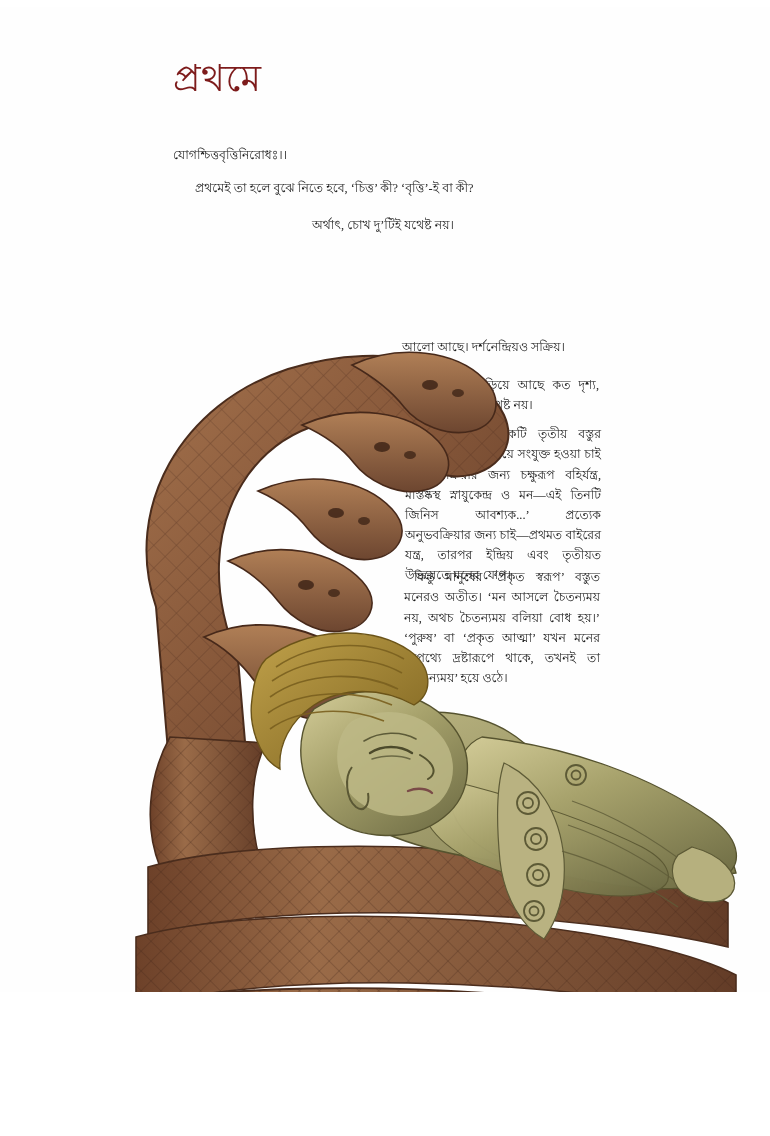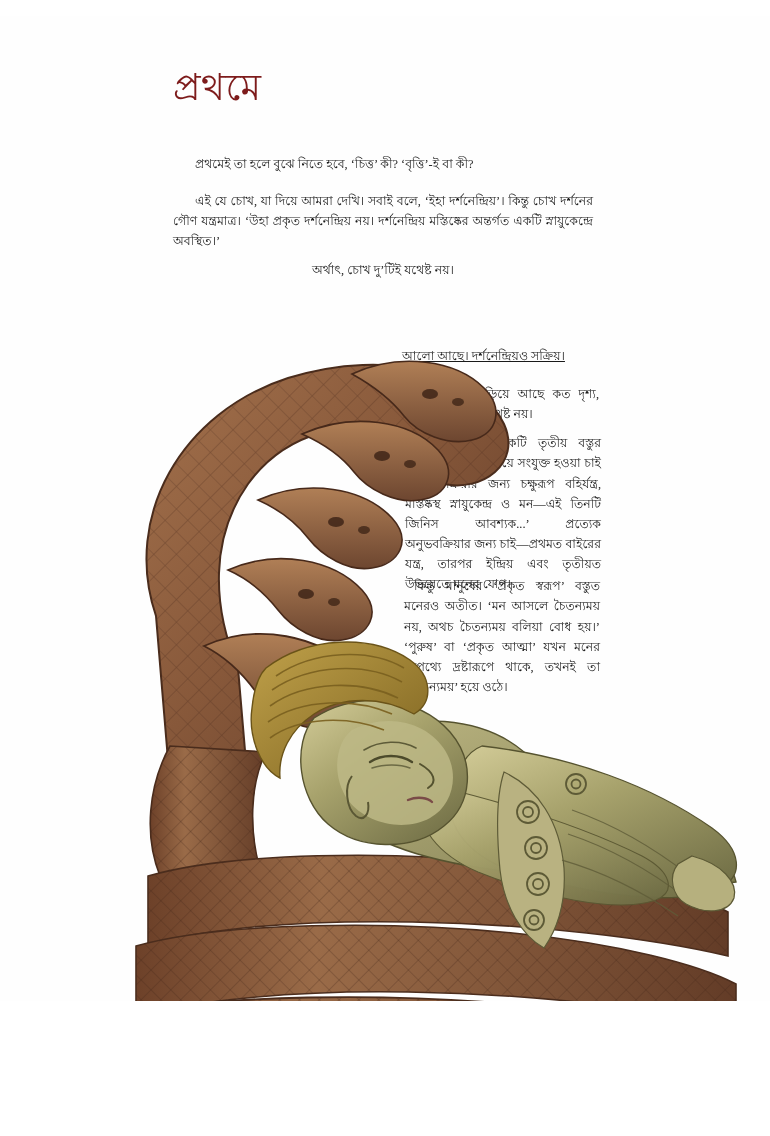--- a/index.html
+++ b/index.html
@@ -11,21 +11,21 @@
   body {
     font-family: "Liberation Serif", "DejaVu Serif", serif;
     color: #141414;
   }
   .page {
     position: relative;
     width: 770px;
     height: 985px;
     overflow: hidden;
     background: #fefefe;
-    margin: 16px auto;
+    margin: 7px auto;
   }
 
   
   .title {
     position: absolute;
     left: 173px;
     top: 52px;
     font-size: 37px;
     line-height: 1.1;
     color: #7d1b1b;
@@ -62,21 +62,20 @@
     position: absolute;
     font-size: 12.4px;
     line-height: 1.62;
     text-align: justify;
     color: #1a1a1a;
   }
   .p-alo {
     left: 402px;
     top: 318px;
     width: 196px;
-    text-decoration: underline;
   }
   .p-ghore {
     left: 417px;
     top: 356px;
     width: 182px;
   }
   .p-aro {
     left: 405px;
     top: 405px;
     width: 196px;
@@ -112,22 +111,22 @@
   .footer .pageno { margin-right: 5px; }
 </style>
 </head>
 <body>
 
 <div class="page">
 
   <div class="title">প্রথমে</div>
 
   <div class="col">
+    <p class="sutra">যোগশ্চিত্তবৃত্তিনিরোধঃ।।</p>
     <p class="indent gap-md">প্রথমেই তা হলে বুঝে নিতে হবে, ‘চিত্ত’ কী? ‘বৃত্তি’-ই বা কী?</p>
-    <p class="indent">এই যে চোখ, যা দিয়ে আমরা দেখি। সবাই বলে, ‘ইহা দর্শনেন্দ্রিয়’। কিন্তু চোখ দর্শনের গৌণ যন্ত্রমাত্র। ‘উহা প্রকৃত দর্শনেন্দ্রিয় নয়। দর্শনেন্দ্রিয় মস্তিষ্কের অন্তর্গত একটি স্নায়ুকেন্দ্রে অবস্থিত।’</p>
     <p style="text-align:center;">অর্থাৎ, চোখ দু’টিই যথেষ্ট নয়।</p>
   </div>
 
   <p class="narrow p-alo">আলো আছে। দর্শনেন্দ্রিয়ও সক্রিয়।</p>
   <p class="narrow p-ghore">ঘরে-বাইরে ছড়িয়ে আছে কত দৃশ্য, কত ছবি। তবু যথেষ্ট নয়।</p>
   <p class="narrow p-aro">আরও একটি তৃতীয় বস্তুর প্রয়োজন : ‘মন ইন্দ্রিয়ে সংযুক্ত হওয়া চাই ... দর্শনক্রিয়ার জন্য চক্ষুরূপ বহির্যন্ত্র, মস্তিষ্কস্থ স্নায়ুকেন্দ্র ও মন—এই তিনটি জিনিস আবশ্যক...’ প্রত্যেক অনুভবক্রিয়ার জন্য চাই—প্রথমত বাইরের যন্ত্র, তারপর ইন্দ্রিয় এবং তৃতীয়ত উভয়েতে মনের যোগ।</p>
   <p class="narrow p-kintu">কিন্তু মানুষের ‘প্রকৃত স্বরূপ’ বস্তুত মনেরও অতীত। ‘মন আসলে চৈতন্যময় নয়, অথচ চৈতন্যময় বলিয়া বোধ হয়।’ ‘পুরুষ’ বা ‘প্রকৃত আত্মা’ যখন মনের নেপথ্যে দ্রষ্টারূপে থাকে, তখনই তা ‘চৈতন্যময়’ হয়ে ওঠে।</p>
 
   <div class="illus">
     <svg viewBox="0 0 690 770" width="690" height="770" xmlns="http://www.w3.org/2000/svg" aria-hidden="true">

